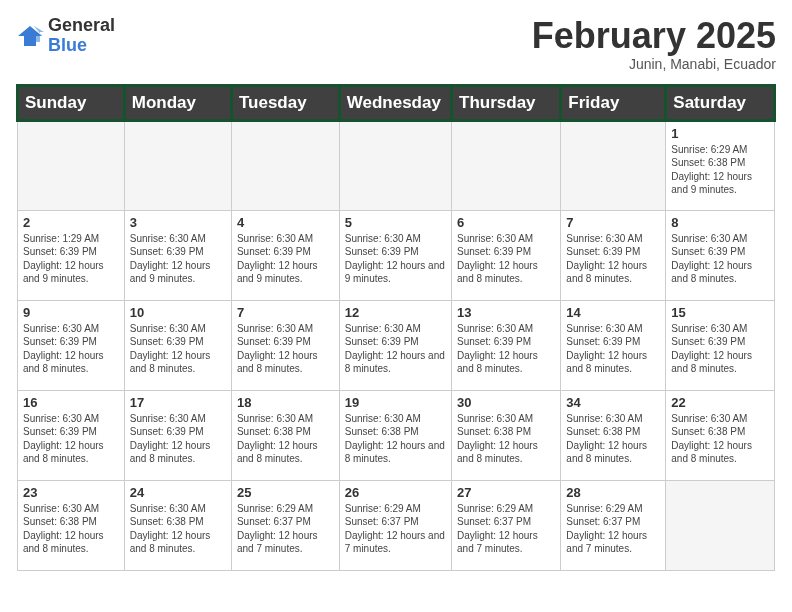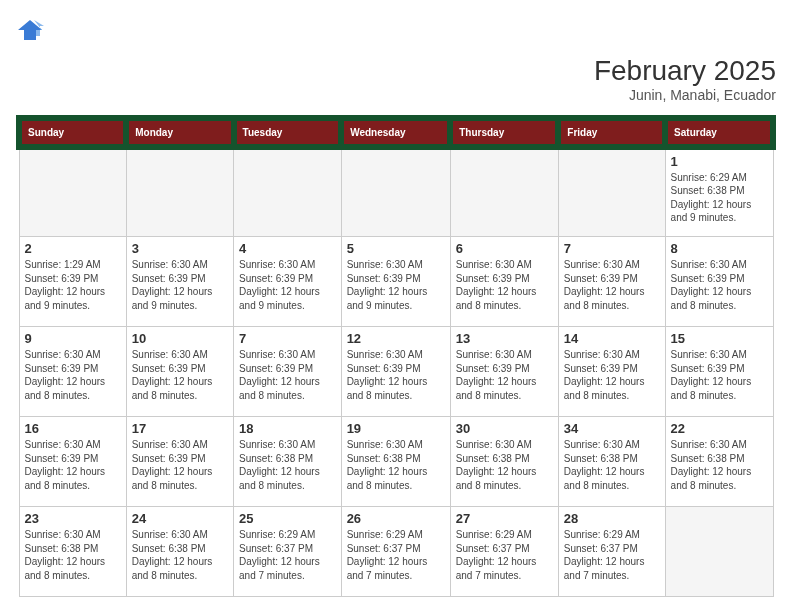--- a/index.html
+++ b/index.html
@@ -37,43 +37,42 @@
     }
     .logo-icon {
       width: 28px;
       height: 28px;
       margin-right: 4px;
     }
     .title-block {
       text-align: right;
     }
     .month-title {
-      font-size: 28px;
-      font-weight: normal;
+      font-size: 36px;
+      font-weight: bold;
       color: #333;
       line-height: 1.1;
-      margin-top: 40px;
     }
     .subtitle {
       font-size: 14px;
       color: #555;
     }
     .calendar {
       width: 100%;
       border-collapse: collapse;
       border: 1px solid #ccc;
     }
     .calendar th {
-      background: #7f1d1d;
+      background: #404040;
       color: #fff;
-      font-size: 10px;
+      font-size: 17px;
       font-weight: bold;
       padding: 6px 6px;
       text-align: left;
-      border: 6px solid #14532d;
+      border: 3px solid #14532d;
     }
     .calendar td {
       vertical-align: top;
       border: 1px solid #ccc;
       padding: 4px 5px;
       width: 113px;
       min-height: 80px;
       background: #fff;
     }
     .calendar td.empty {
@@ -98,20 +97,24 @@
 </head>
 <body>
 
 <div class="header">
   <div class="logo">
     <svg class="logo-icon" viewBox="0 0 28 28">
       <rect x="0" y="0" width="28" height="28" fill="white"></rect>
       <polygon points="14,4 26,14 20,14 20,24 8,24 8,14 2,14" fill="#3a7bd5"></polygon>
       <polygon points="18,4 28,10 24,10 24,20 20,20 20,14 26,14" fill="#5a9be5" opacity="0.7"></polygon>
     </svg>
+    <div class="logo-text">
+      <span class="logo-general">General</span>
+      <span class="logo-blue">Blue</span>
+    </div>
   </div>
   <div class="title-block">
     <div class="month-title">February 2025</div>
     <div class="subtitle">Junin, Manabi, Ecuador</div>
   </div>
 </div>
 
 <table class="calendar">
   <thead>
     <tr>

